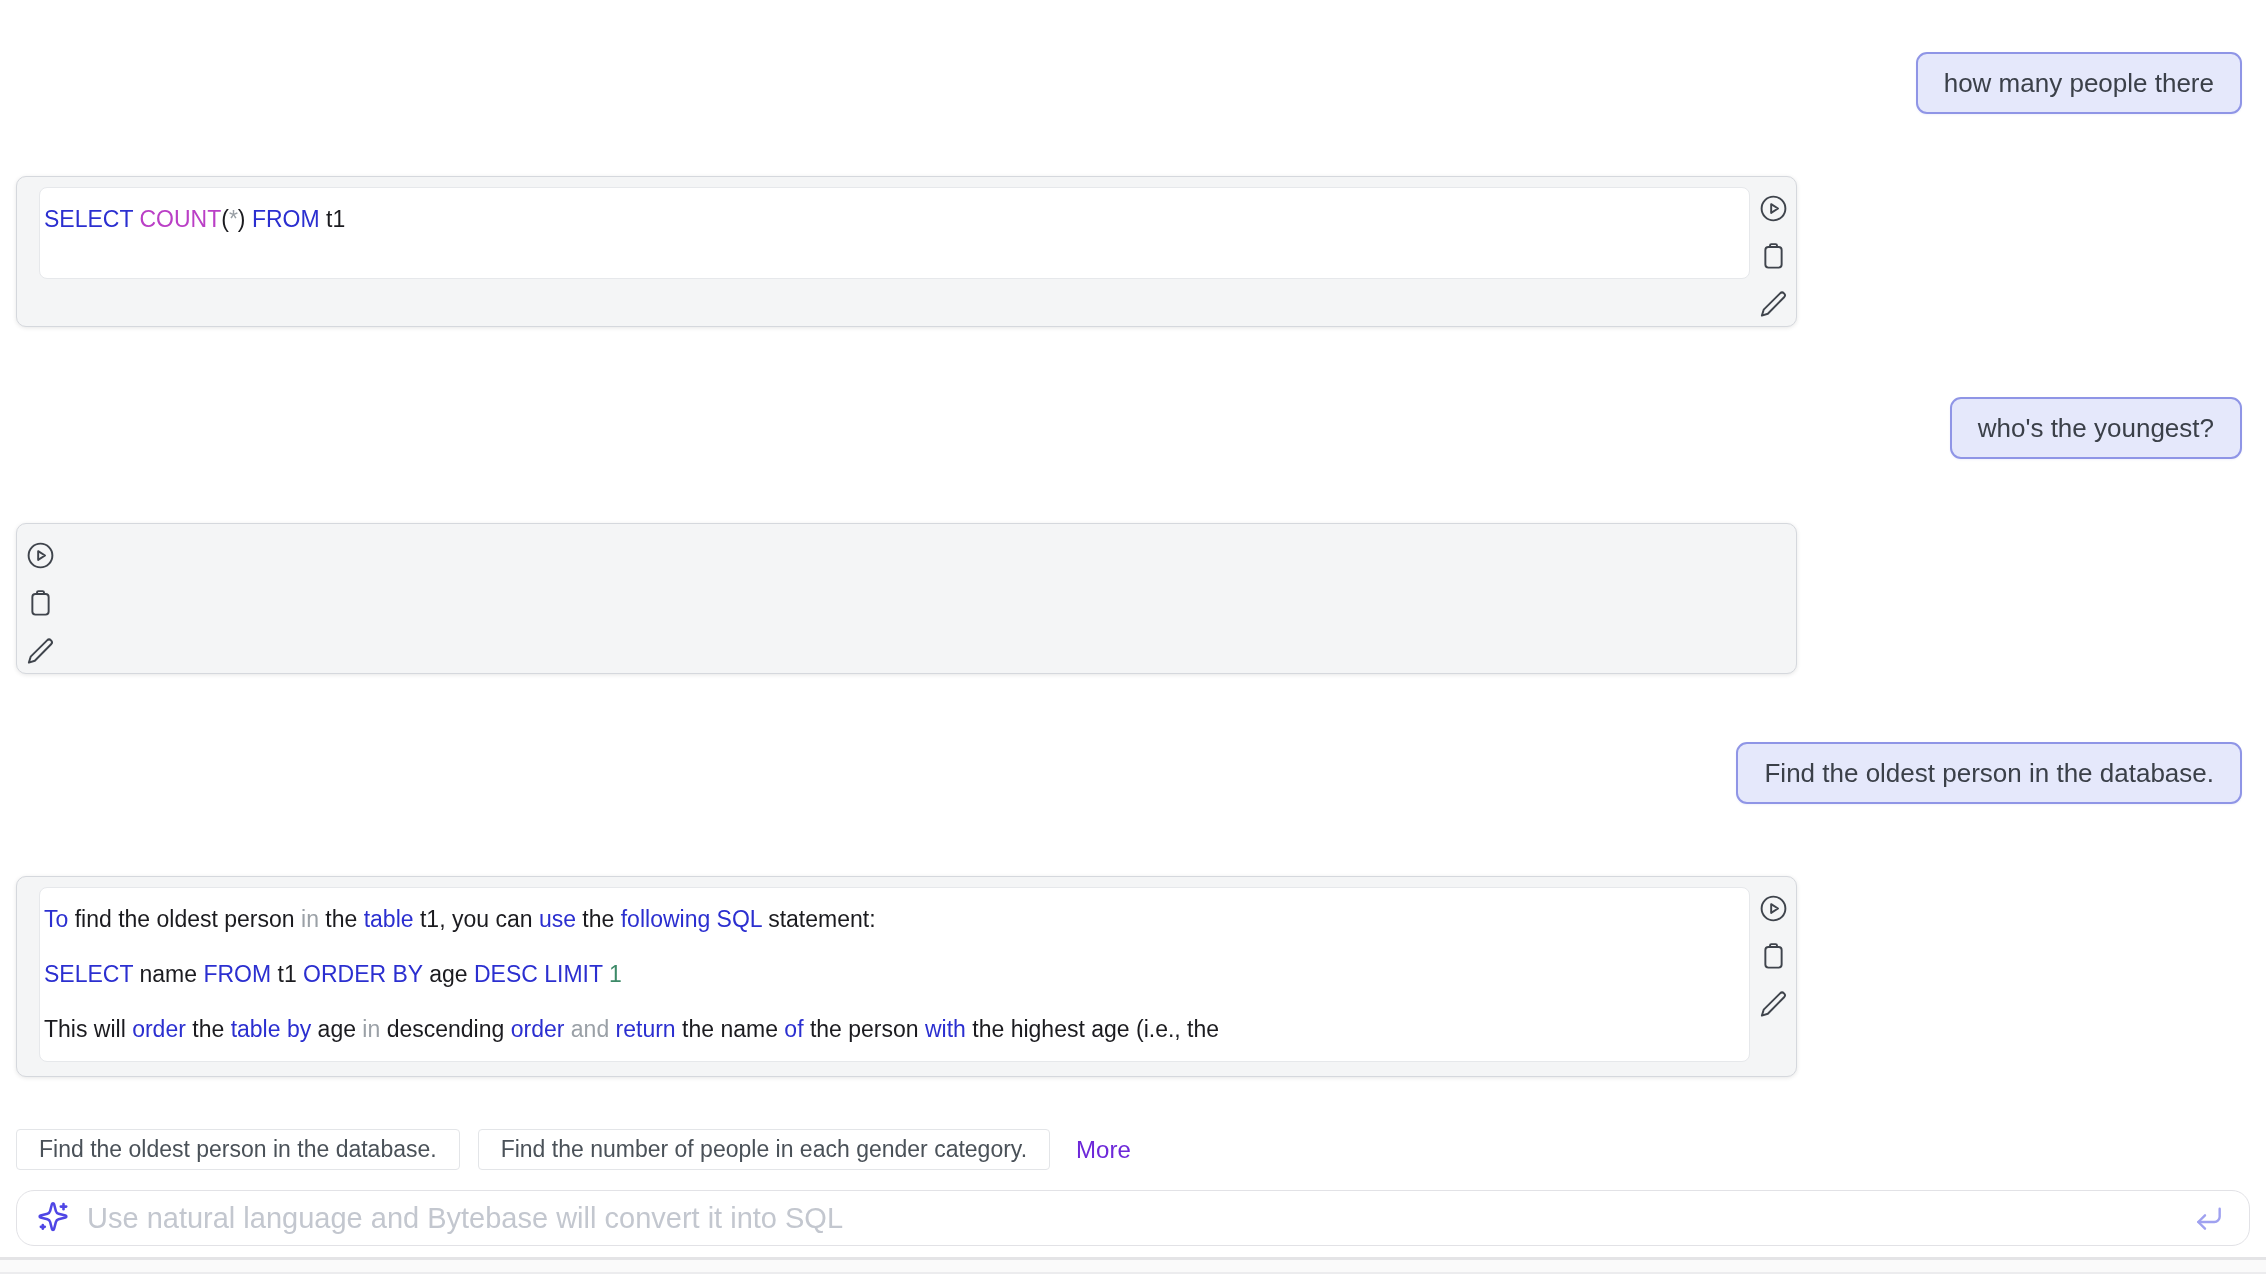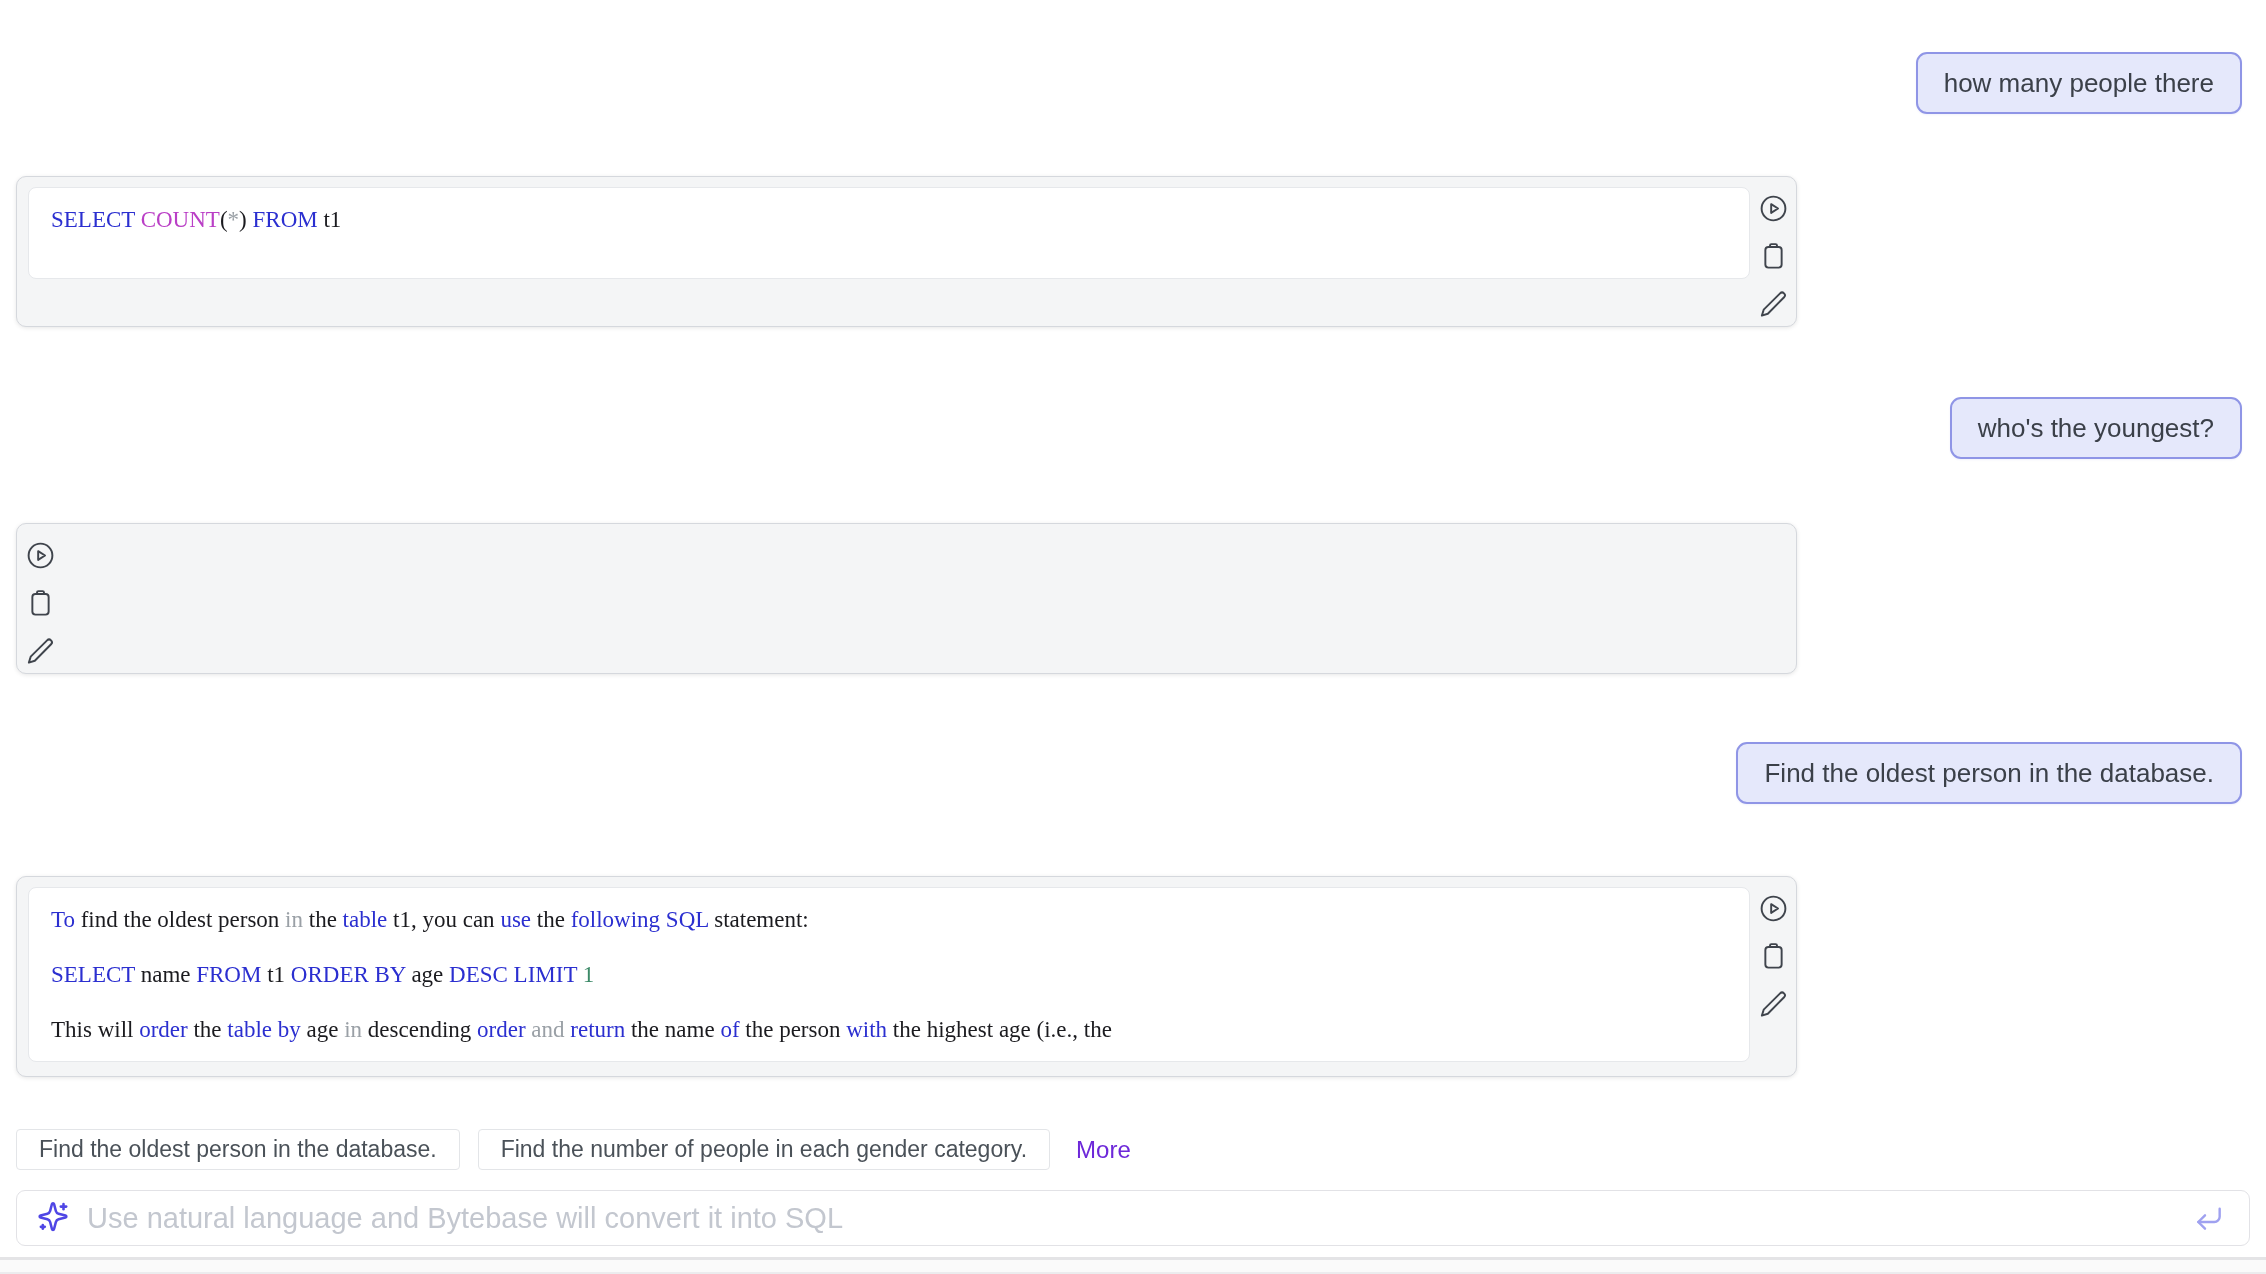--- a/index.html
+++ b/index.html
@@ -26,22 +26,22 @@
     background:#f4f5f6;border:1px solid #d5d8dd;border-radius:10px;
     box-shadow:0 1px 4px rgba(0,0,0,0.10);
     display:flex;align-items:flex-start;
   }
   .mt-c1{margin-top:62px;}
   .mt-c2{margin-top:64px;}
   .mt-c3{margin-top:72px;}
   .card-short{min-height:151px;}
   .sql-inner{
     flex:1;min-width:0;background:#ffffff;border:1px solid #e6e8eb;border-radius:8px;
-    margin:10px 0 14px 11px;padding:13px 22px;min-height:64px;
-    font-family:Liberation Serif, serif;font-size:23px;
+    margin:10px 0 14px 22px;padding:13px 4px;min-height:64px;
+    font-family:Liberation Sans, sans-serif;font-size:23px;
     overflow:hidden;cursor:text;
   }
   .code-line{white-space:pre;line-height:37px;}
   .code-line + .code-line{margin-top:18px;}
   .tok-kw{color:#2b2fd0;}
   .tok-fn{color:#ba3fc6;}
   .tok-num{color:#3d8a68;}
   .tok-gy{color:#9aa0a6;}
   .tok-p{color:#1b1b1f;}
 
@@ -64,21 +64,21 @@
     padding:6px 22px;font-size:23px;color:#4a5158;line-height:27px;cursor:pointer;
     font-family:"Liberation Sans",sans-serif;white-space:nowrap;
   }
   .more-btn{
     margin-left:8px;font-size:24px;color:#6d28d9;cursor:pointer;white-space:nowrap;
   }
 
   
   .input-bar{
     margin:20px 0 0 16px;width:2234px;height:63px;box-sizing:border-box;
-    border:1px solid #e2e2e6;border-radius:9px;background:#ffffff;
+    border:1px solid #e2e2e6;border-radius:18px;background:#ffffff;
     display:flex;align-items:center;padding:0 24px 0 18px;gap:14px;justify-content:center;
   }
   .sparkles{color:#4f46e5;display:flex;}
   .sparkles svg{width:36px;height:36px;}
   .nl-input{
     flex:1;border:none;outline:none;font-size:29px;color:#3b4049;
     font-family:"Liberation Sans",sans-serif;background:transparent;
   }
   .nl-input::placeholder{color:#c3c7cf;}
   .enter-ic{color:#9fa1f0;display:flex;cursor:pointer;}

